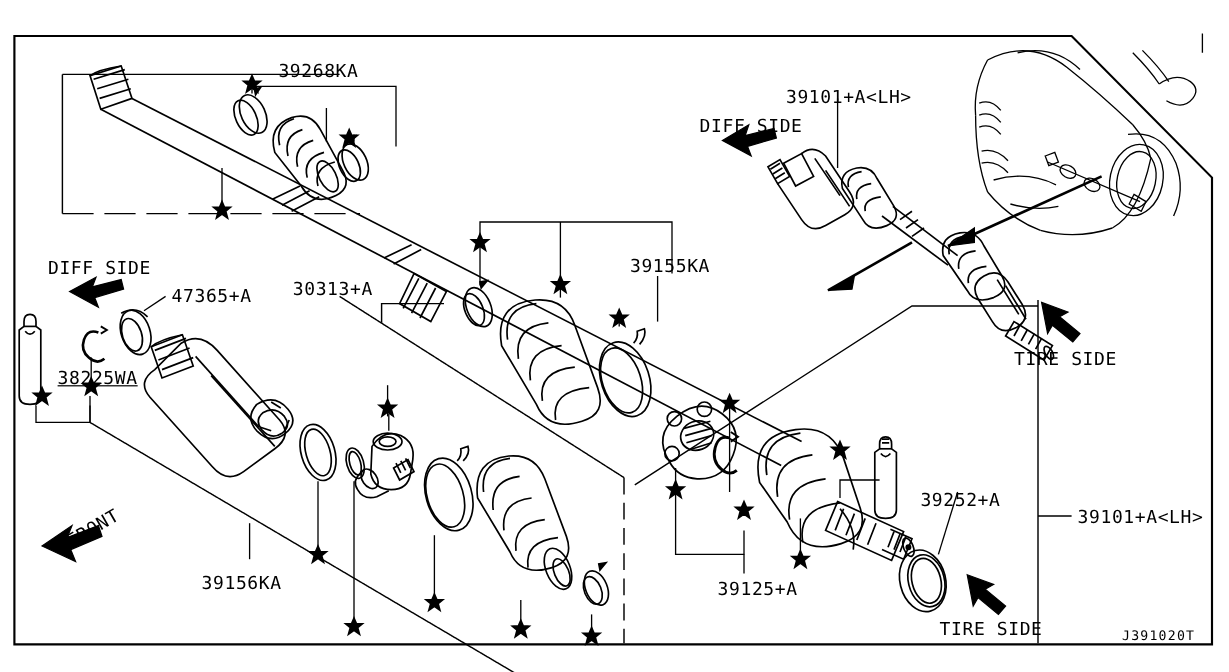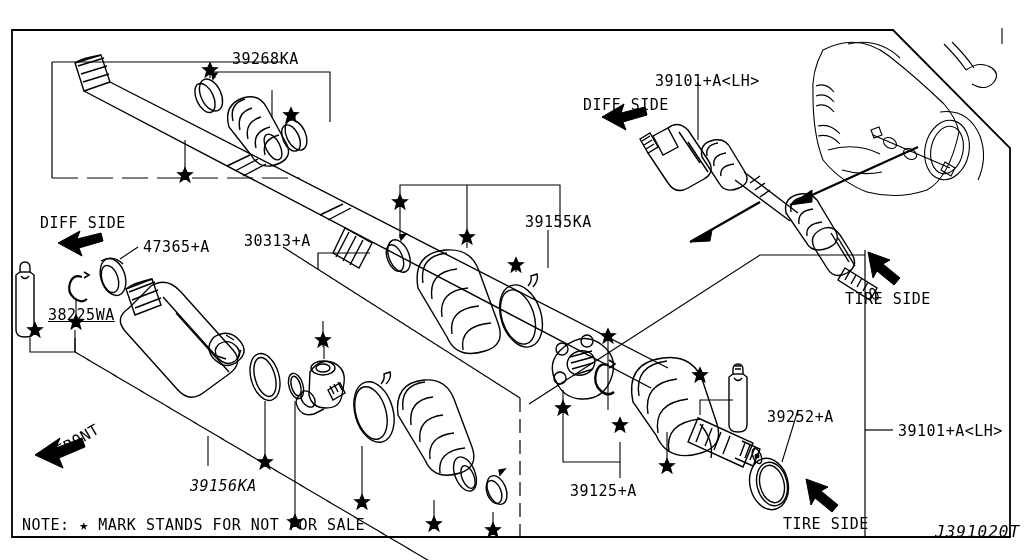--- a/index.html
+++ b/index.html
@@ -27,21 +27,21 @@
     position: absolute;
     font-family: "DejaVu Sans Mono", monospace;
     color: #000000;
     white-space: pre;
     line-height: 1;
     letter-spacing: 0.5px;
   }
   .lbl-part { font-size: 15px; }
   .lbl-side { font-size: 15px; }
   .lbl-note { font-size: 15px; }
-  .lbl-code { font-size: 16px; letter-spacing: 1px; font-style: italic; }
+  .lbl-code { font-size: 11px; letter-spacing: 1px; }
   .lbl-front {
     font-size: 15px;
     transform: rotate(-30deg);
     transform-origin: 0 50%;
   }
 </style>
 </head>
 <body>
 
 <div id="root">
@@ -439,37 +439,36 @@
   <div class="lbl lbl-part" style="left:232px; top:52px;">39268KA</div>
 
   <div class="lbl lbl-part" style="left:143px; top:240px;">47365+A</div>
 
   <div class="lbl lbl-part" style="left:244px; top:234px;">30313+A</div>
 
   <div class="lbl lbl-part" style="left:48px; top:308px;text-decoration:underline;">38225WA</div>
 
   <div class="lbl lbl-part" style="left:525px; top:215px;">39155KA</div>
 
-  <div class="lbl lbl-part" style="left:190px; top:479px;font-style:italic;">39156KA</div>
-
-  <div class="lbl lbl-part" style="left:570px; top:484px;text-align:center;">39125+A</div>
+  <div class="lbl lbl-part" style="left:168px; top:479px;">39156KA</div>
+
+  <div class="lbl lbl-part" style="left:598px; top:484px;text-align:center;">39125+A</div>
 
   <div class="lbl lbl-part" style="left:767px; top:400px;margin-top:10px;">39252+A</div>
 
   <div class="lbl lbl-part" style="left:655px; top:74px;">39101+A&lt;LH&gt;</div>
 
   <div class="lbl lbl-part" style="left:898px; top:424px;">39101+A&lt;LH&gt;</div>
 
   <div class="lbl lbl-side" style="left:583px; top:98px;">DIFF SIDE</div>
 
   <div class="lbl lbl-side" style="left:40px; top:216px;">DIFF SIDE</div>
 
   <div class="lbl lbl-side" style="left:845px; top:292px;">TIRE SIDE</div>
 
   <div class="lbl lbl-side" style="left:783px; top:517px;">TIRE SIDE</div>
 
   <div class="lbl lbl-front" style="left:57px; top:445px;">FRONT</div>
 
-  <div class="lbl lbl-note" style="left:22px; top:518px;">NOTE: ★ MARK STANDS FOR NOT FOR SALE</div>
 
   <div class="lbl lbl-code" style="left:935px; top:524px;">J391020T</div>
 
 </div>
 
 </body></html>

